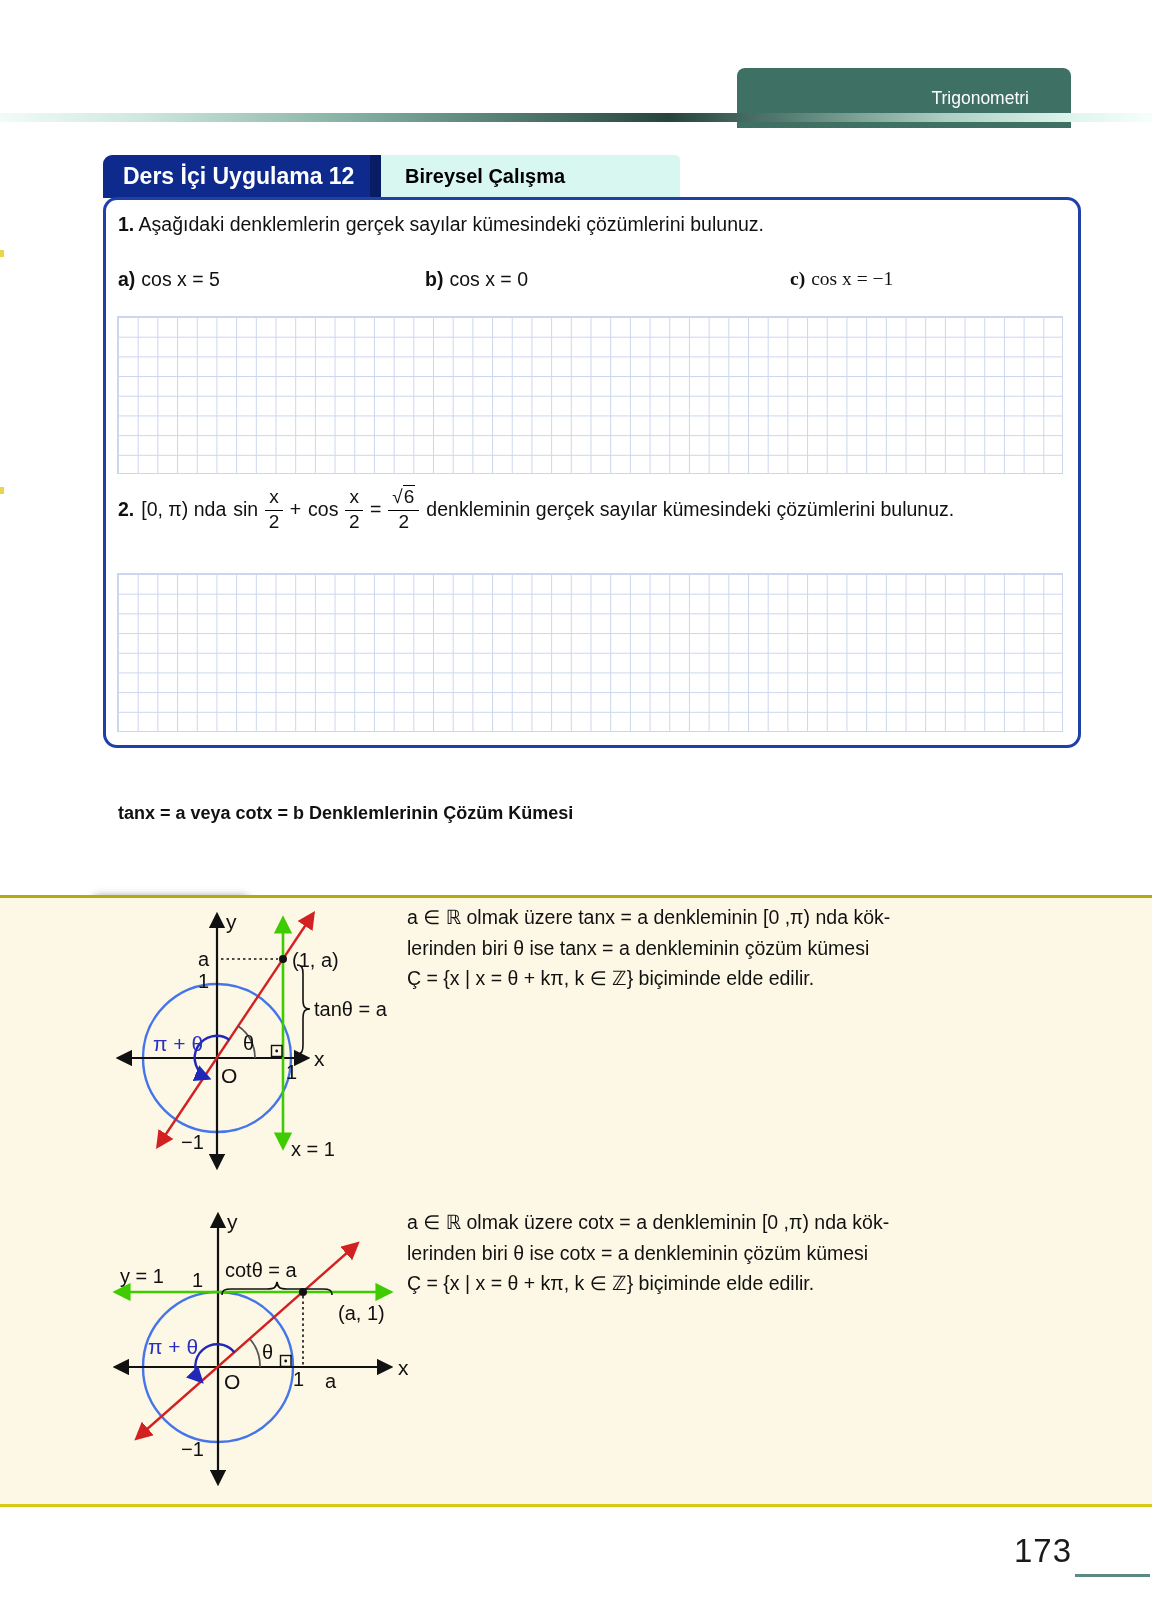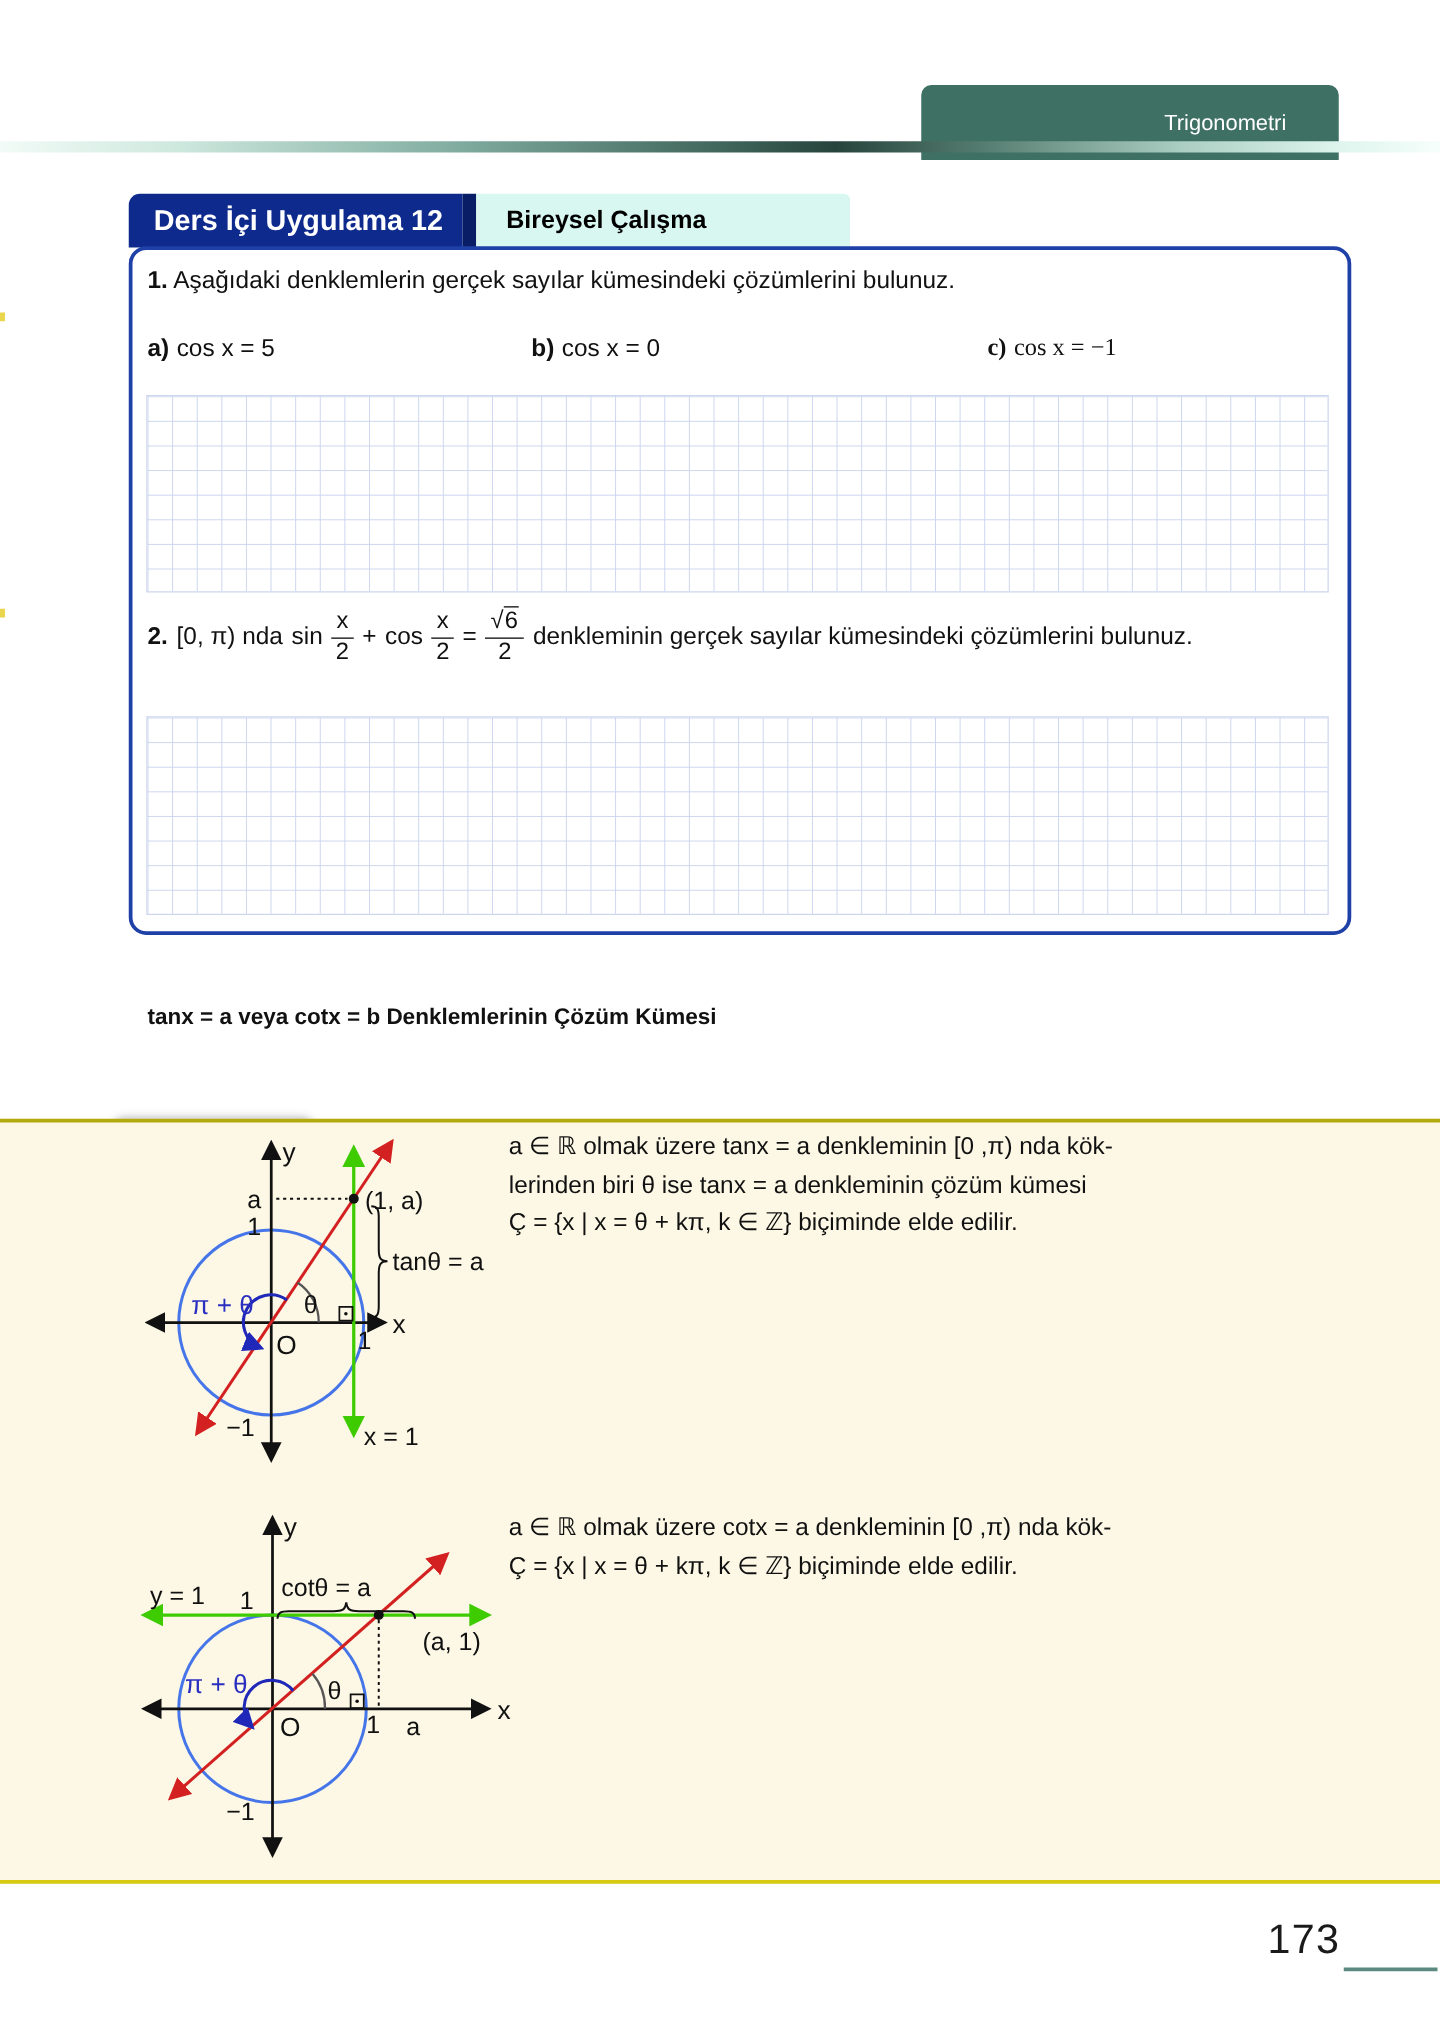--- a/index.html
+++ b/index.html
@@ -225,20 +225,21 @@
   <text x="172" y="164">θ</text>
   <text x="58" y="159" class="blue-lbl">π + θ</text>
   <text x="134" y="194" class="big">O</text>
   <text x="203" y="191">1</text>
   <text x="235" y="193">a</text>
   <text x="91" y="261">−1</text>
 </svg>
 
 <div class="abs para para-cot">
   <span>a ∈ ℝ olmak üzere cotx = a denkleminin [0 ,π) nda kök-</span>
+  <span>lerinden biri θ ise cotx = a denkleminin çözüm kümesi</span>
   <span>Ç = {x | x = θ + kπ, k ∈ ℤ} biçiminde elde edilir.</span>
 </div>
 
 <div class="abs page-number">173</div>
 <div class="abs page-underline"></div>
 
 <div class="abs edge-dash" style="top:250px;"></div>
 <div class="abs edge-dash" style="top:487px;"></div>
 
 </body></html>

